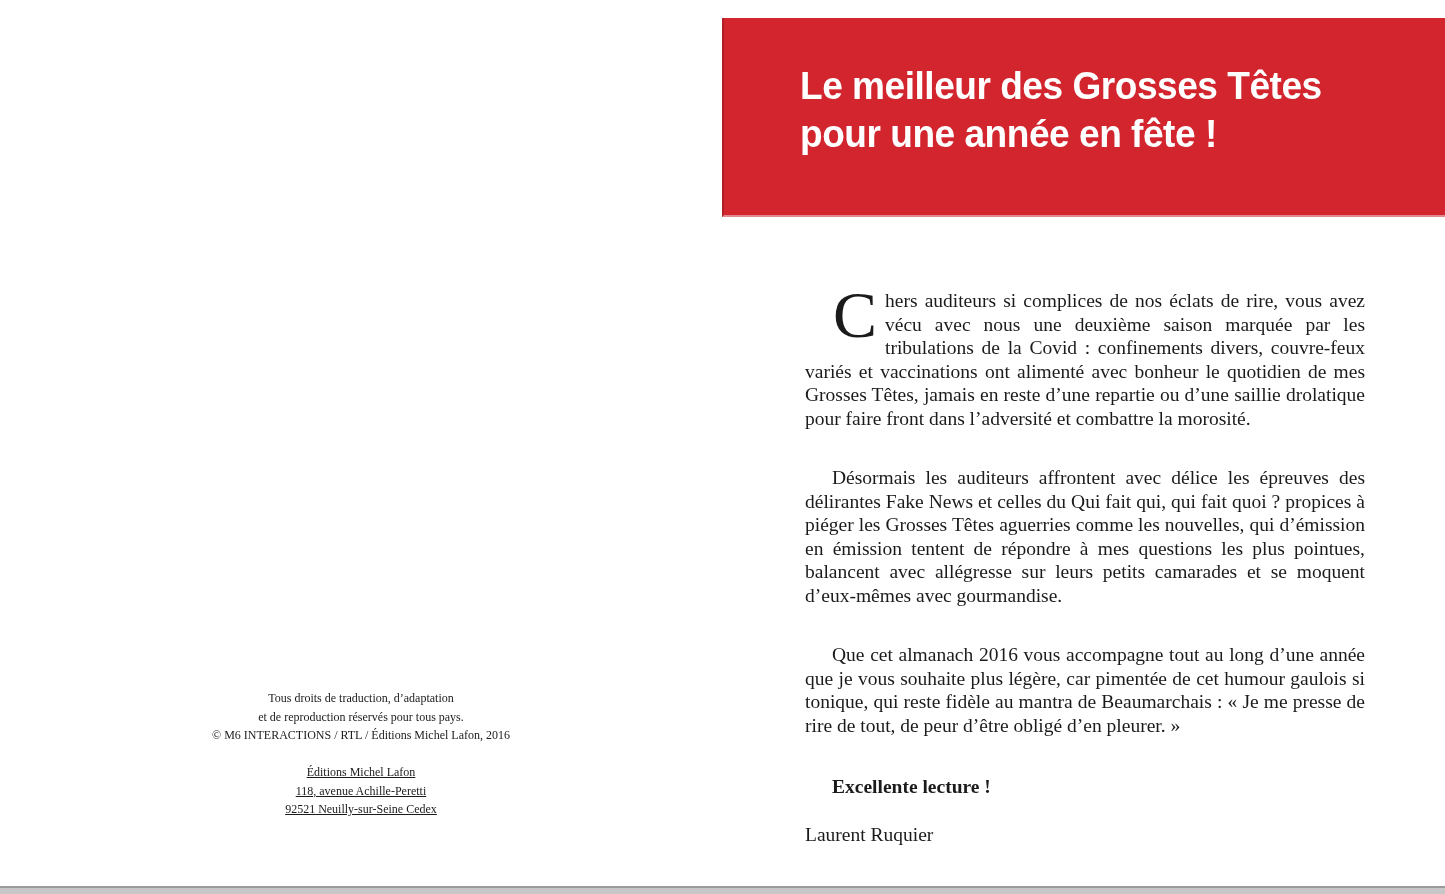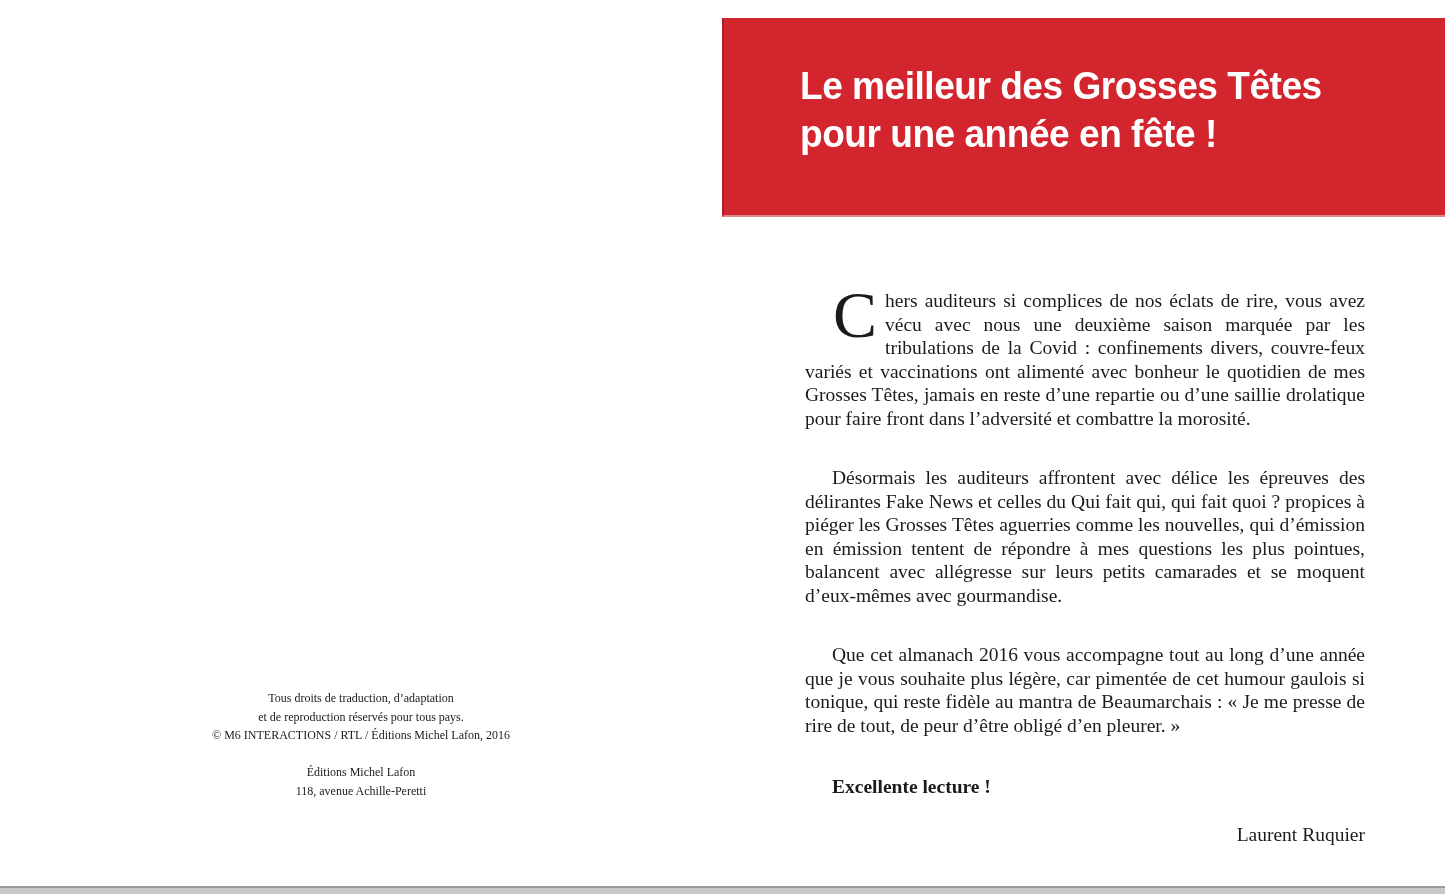--- a/index.html
+++ b/index.html
@@ -71,36 +71,37 @@
   .italic {
   }
   .closing {
     margin: 38px 0 0 0 !important;
     text-indent: 27px;
     text-align: left;
     font-weight: bold;
   }
   .signature {
     margin: 24px 0 0 0 !important;
-    text-align: right;
+    text-align: left;
   }
 
   
   .colophon {
     position: absolute;
     left: 0;
     top: 689px;
     width: 722px;
     text-align: center;
     font-size: 12px;
     line-height: 18.5px;
     color: #1b1b1b;
   }
   .colophon .address {
     margin-top: 18.5px;
+    text-decoration: underline;
   }
 
   
   .bottom-bar {
     position: absolute;
     left: 0;
     bottom: 0;
     width: 100%;
     height: 8px;
     background: #c7c7c7;
@@ -113,20 +114,21 @@
 
 <div class="canvas">
 
   <div class="colophon">
     <div>Tous droits de traduction, d’adaptation</div>
     <div>et de reproduction réservés pour tous pays.</div>
     <div>© M6 INTERACTIONS / RTL / Éditions Michel Lafon, 2016</div>
     <div class="address">
       <div>Éditions Michel Lafon</div>
       <div>118, avenue Achille-Peretti</div>
+      <div>92521 Neuilly-sur-Seine Cedex</div>
     </div>
   </div>
 
   <div class="banner">
     <div class="banner-title">
       <div>Le meilleur des Grosses Têtes</div>
       <div>pour une année en fête !</div>
     </div>
   </div>
 

